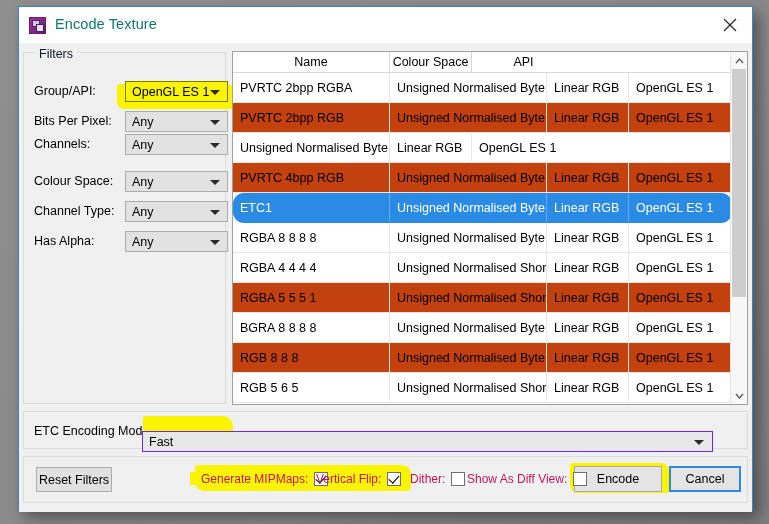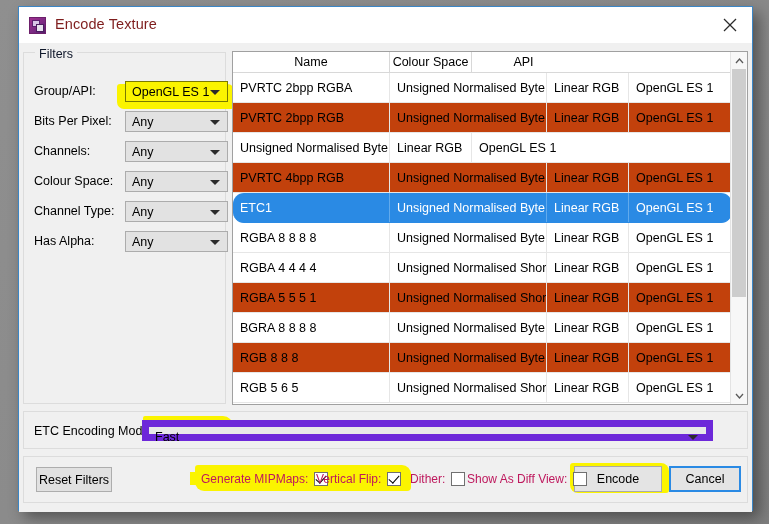--- a/index.html
+++ b/index.html
@@ -47,21 +47,21 @@
     border: 1px solid #5b2170;
   }
   #app-icon .mon {
     position: absolute; right: 1px; bottom: 1px;
     width: 8px; height: 8px;
     background: #e7e2ee;
     border: 1px solid #4c1c60;
   }
   #window-title {
     position: absolute; left: 36px; top: 9px;
-    font-size: 14.5px; color: #7f1d1d;
+    font-size: 14.5px; color: #0f766e;
     letter-spacing: 0.1px;
     white-space: nowrap;
     text-align: center;
   }
   #close-btn {
     position: absolute; right: 0; top: 0;
     width: 45px; height: 35px;
     display: flex; align-items: center; justify-content: center;
     cursor: pointer;
   }
@@ -207,24 +207,24 @@
     width: 725px; height: 38px;
     border: 1px solid #dcdcdc;
     background: #f0f0f0;
   }
   #etc-label {
     position: absolute; left: 10px; top: 12px;
     font-size: 12.5px; color: #000;
     white-space: nowrap;
   }
   #etc-combo {
-    position: absolute; left: 118px; top: 8px;
+    position: absolute; left: 118px; top: 19px;
     width: 571px; height: 21px;
     background: #e8e8e8;
-    border: 7px solid #6d28d9;
+    border: 1px solid #6d28d9;
   }
   #etc-combo .combo-text {
     position: absolute; left: 6px; top: 3px;
     font-size: 12.5px; color: #000;
   }
   #etc-combo .arrow {
     position: absolute; right: 8px; top: 8px;
     width: 0; height: 0;
     border-left: 5px solid transparent;
     border-right: 5px solid transparent;
@@ -359,21 +359,21 @@
         </div>
 
         <div class="filter-row" style="top:58px;">
           <span class="filter-label">Bits Per Pixel:</span>
           <div class="combo">
             <span class="combo-text">Any</span>
             <span class="arrow"></span>
           </div>
         </div>
 
-        <div class="filter-row" style="top:88px;">
+        <div class="filter-row" style="top:81px;">
           <span class="filter-label">Channels:</span>
           <div class="combo">
             <span class="combo-text">Any</span>
             <span class="arrow"></span>
           </div>
         </div>
 
         <div class="filter-row" style="top:118px;">
           <span class="filter-label">Colour Space:</span>
           <div class="combo">

